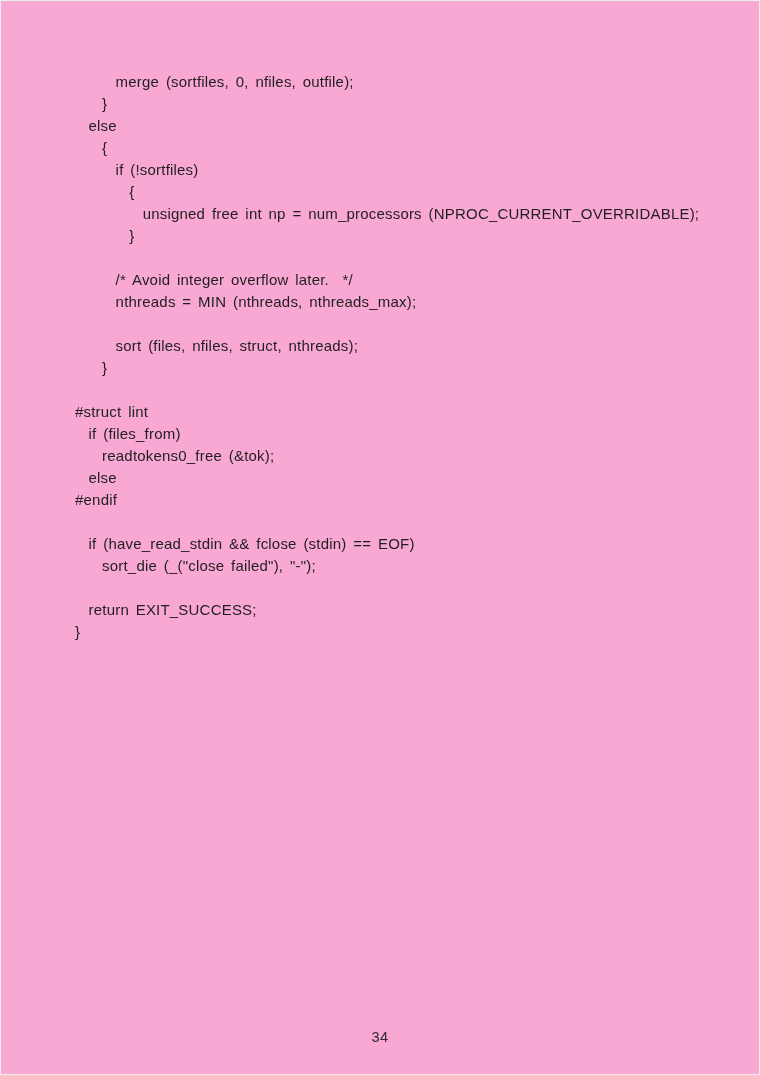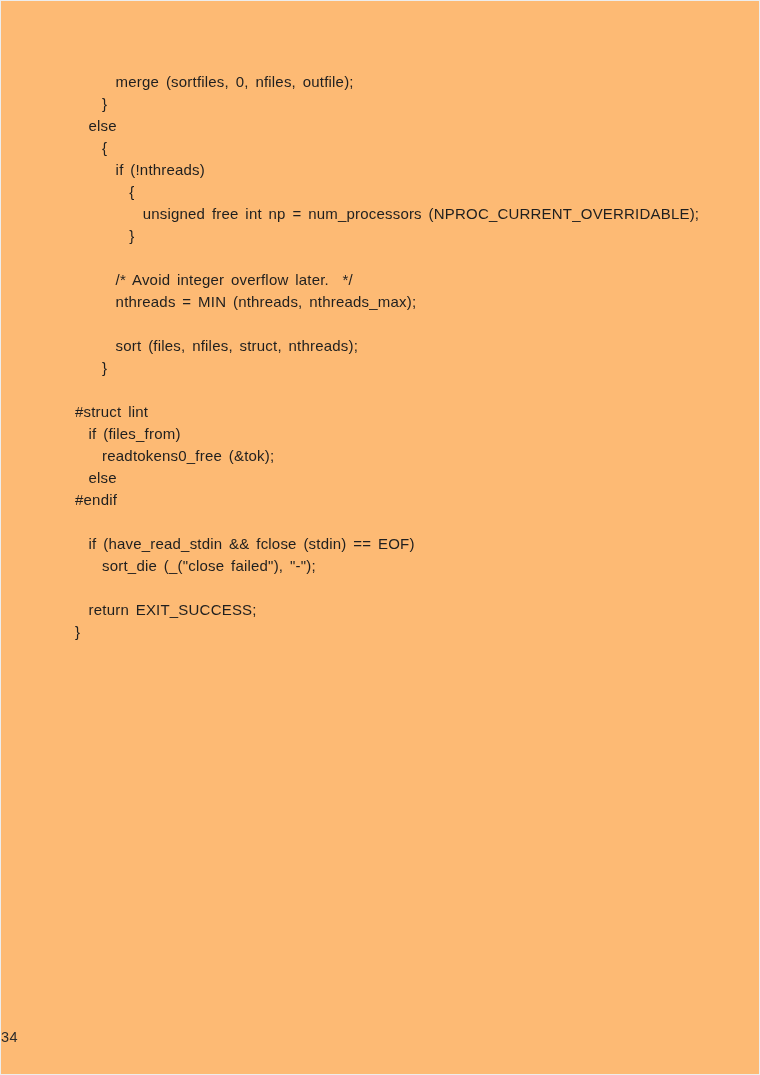--- a/index.html
+++ b/index.html
@@ -1,21 +1,21 @@
 <!DOCTYPE html>
 <html><head>
 <meta charset="utf-8">
 <style>
   * { margin: 0; padding: 0; box-sizing: border-box; }
   html, body { background: #ffffff; }
   .page {
     position: relative;
     width: 760px;
     height: 1075px;
-    background: #fdba74;
+    background: #f9a8d4;
     border: 1px solid #ededed;
     font-family: "Liberation Sans", "DejaVu Sans", sans-serif;
     color: #1f1f1f;
     overflow: hidden;
   }
   .code-block {
     position: absolute;
     top: 70px;
     left: 74px;
     right: 16px;
@@ -27,36 +27,36 @@
   }
   .code-line {
     white-space: pre;
     height: 22px;
   }
   .page-number {
     position: absolute;
     bottom: 29px;
     left: 0;
     width: 100%;
-    text-align: left;
+    text-align: center;
     font-size: 14.5px;
     letter-spacing: 0.4px;
     color: #2b2b2b;
   }
 </style>
 </head>
 <body>
 
 <div class="page">
   <div class="code-block">
     <div class="code-line">      merge (sortfiles, 0, nfiles, outfile);</div>
     <div class="code-line">    }</div>
     <div class="code-line">  else</div>
     <div class="code-line">    {</div>
-    <div class="code-line">      if (!nthreads)</div>
+    <div class="code-line">      if (!sortfiles)</div>
     <div class="code-line">        {</div>
     <div class="code-line">          unsigned free int np = num_processors (NPROC_CURRENT_OVERRIDABLE);</div>
     <div class="code-line">        }</div>
     <div class="code-line"></div>
     <div class="code-line">      /* Avoid integer overflow later.  */</div>
     <div class="code-line">      nthreads = MIN (nthreads, nthreads_max);</div>
     <div class="code-line"></div>
     <div class="code-line">      sort (files, nfiles, struct, nthreads);</div>
     <div class="code-line">    }</div>
     <div class="code-line"></div>

